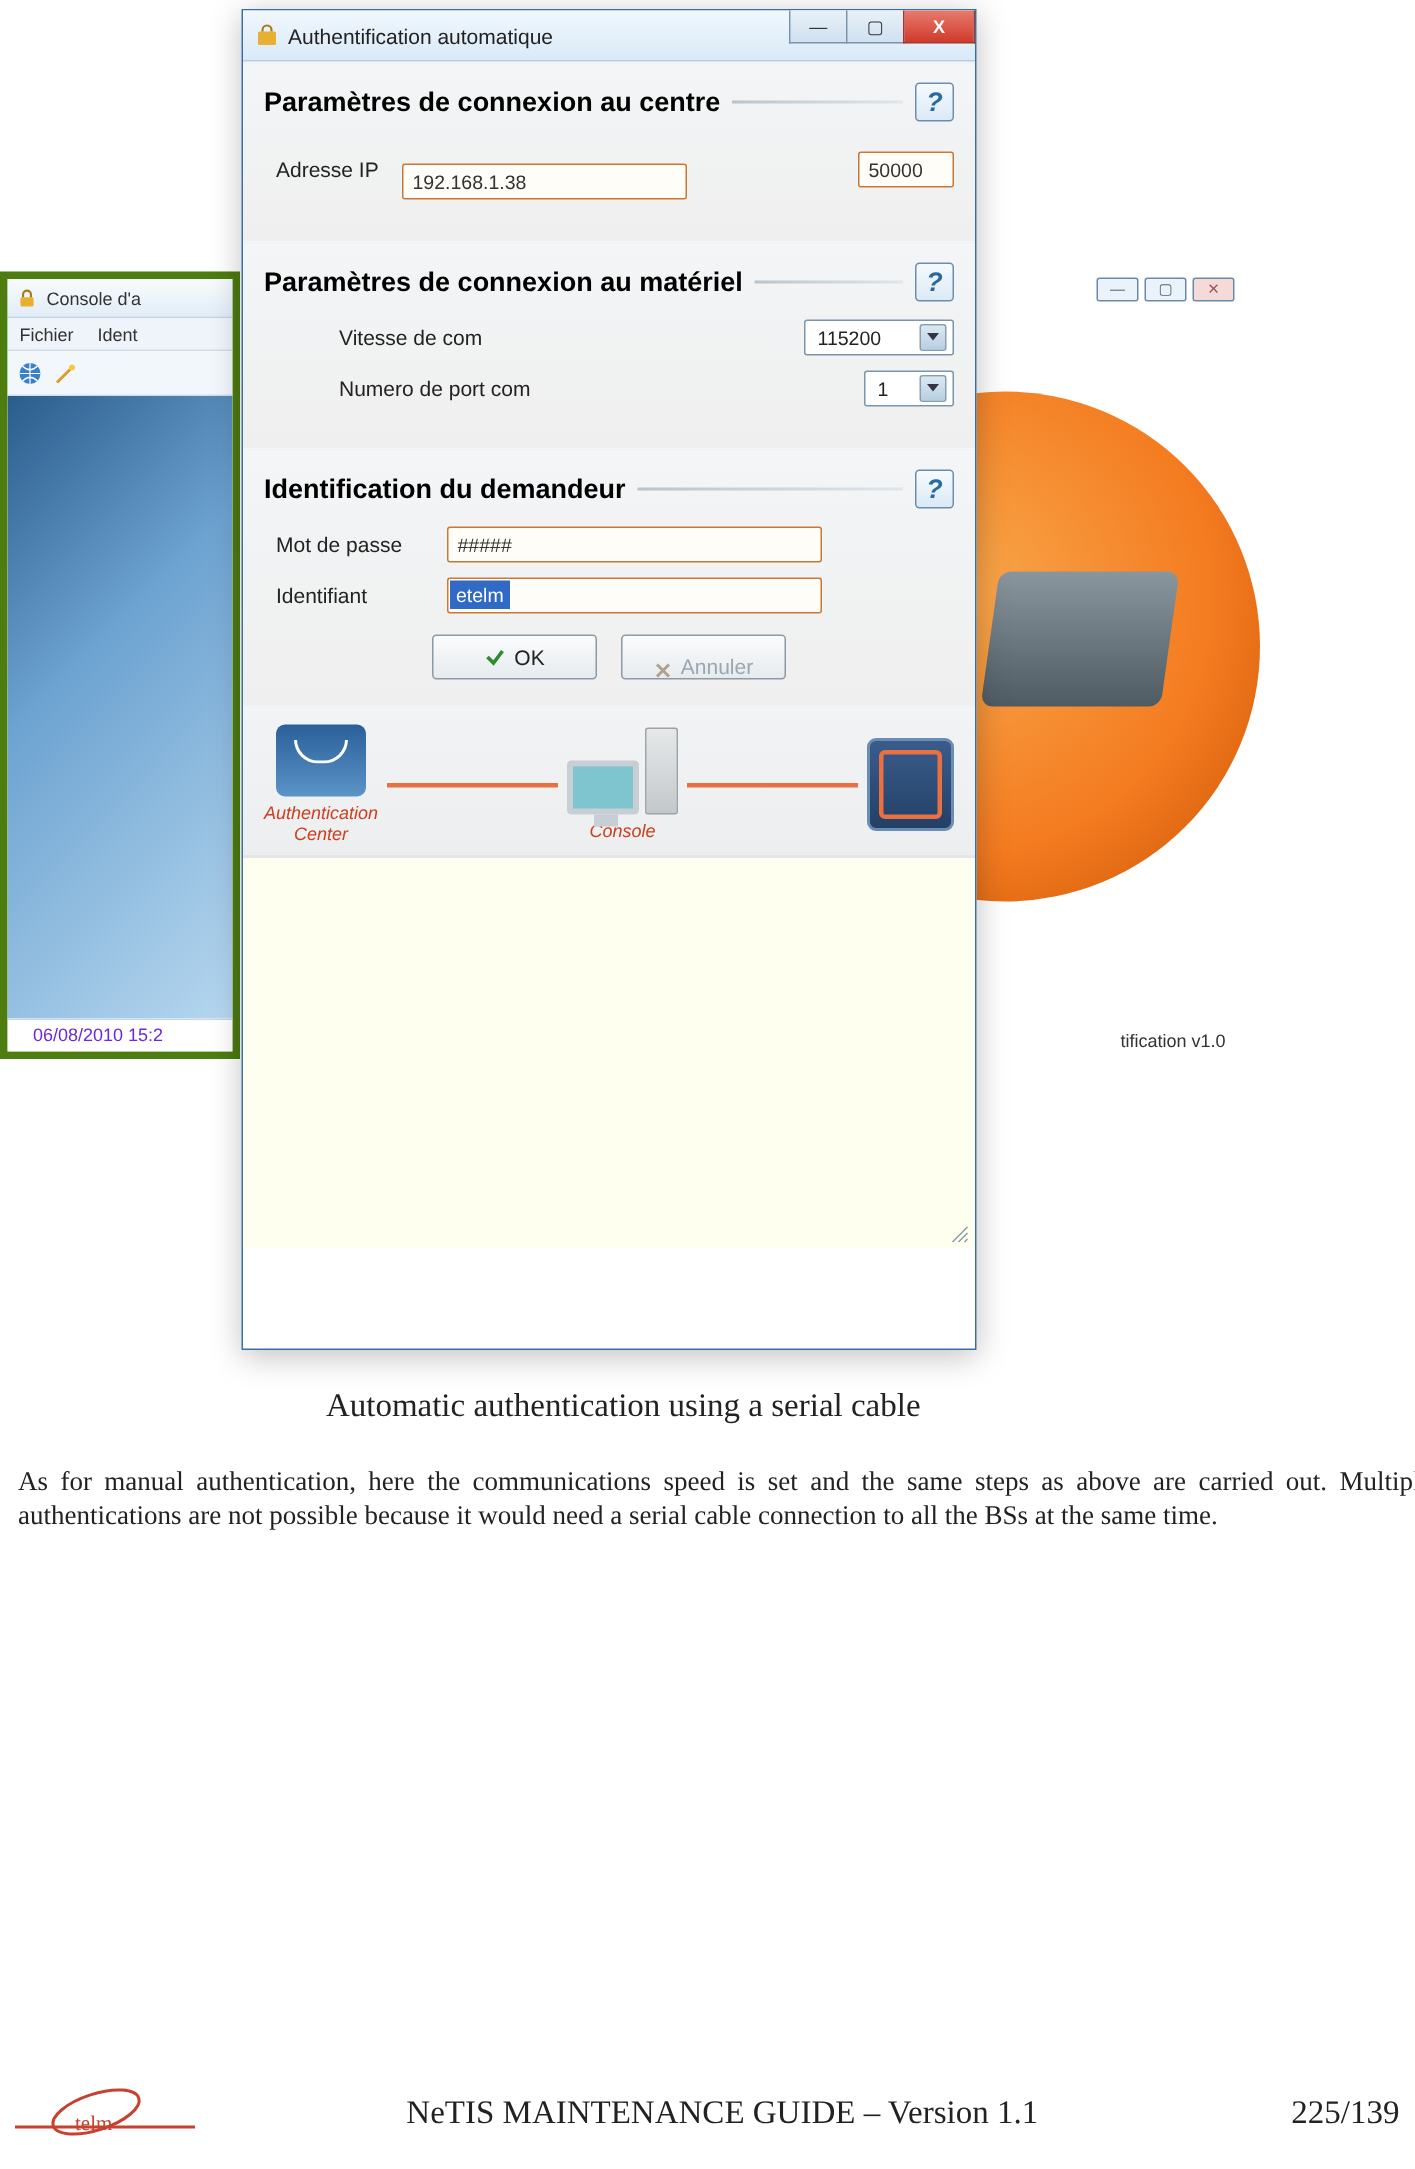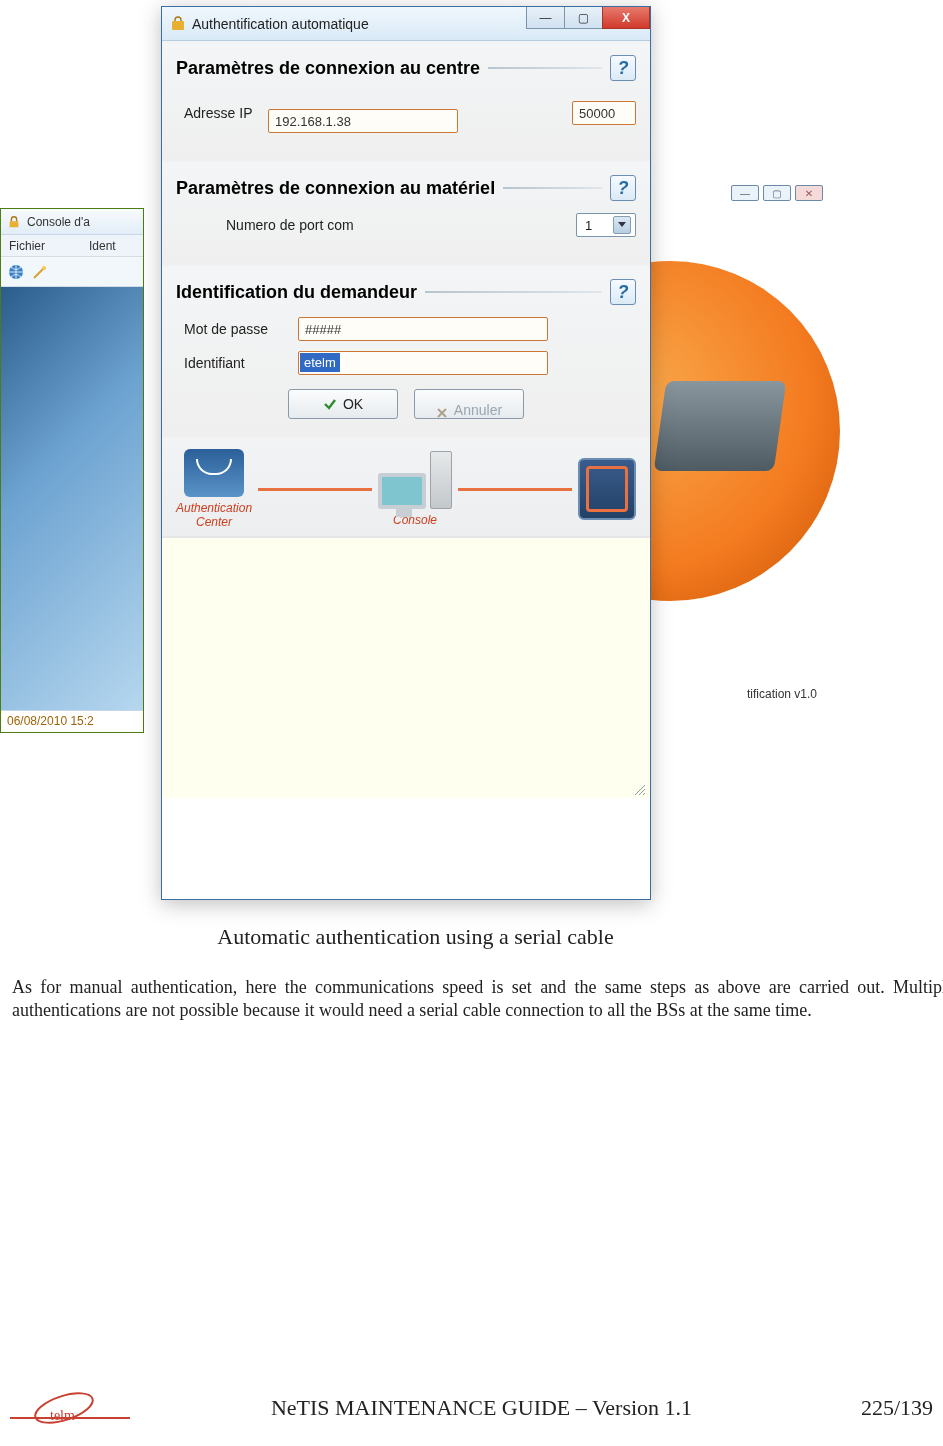--- a/index.html
+++ b/index.html
@@ -10,26 +10,25 @@
       background: #fff;
       position: relative;
       color: #222;
     }
     
     
     .console-window {
       position: absolute;
       top: 181px;
       left: 0;
-      width: 144px;
+      width: 160px;
       height: 525px;
-      border: 1px solid #4d7c0f;
+      border: 5px solid #4d7c0f;
       background: #f4f8fb;
       overflow: hidden;
-      margin-top: 27px;
     }
     .console-titlebar {
       height: 26px;
       background: linear-gradient(to bottom, #f8fbfe, #e2edf7);
       border-bottom: 1px solid #c4d6e8;
       display: flex;
       align-items: center;
       padding: 0 6px;
       font-size: 12px;
       color: #333;
@@ -40,21 +39,20 @@
       display: inline-block;
     }
     .console-menu {
       height: 22px;
       background: #eef4fa;
       border-bottom: 1px solid #d4dde6;
       display: flex;
       align-items: center;
       font-size: 12px;
       color: #333;
-      gap: 28px;
     }
     .console-menu span { padding: 0 8px; }
     .console-toolbar {
       height: 30px;
       background: #f2f7fc;
       border-bottom: 1px solid #d4dde6;
       display: flex;
       align-items: center;
       padding: 0 6px;
       gap: 6px;
@@ -68,22 +66,22 @@
       background: linear-gradient(135deg, #2a5c8c 0%, #6da3d1 40%, #b6d7ef 100%);
     }
     .console-status {
       position: absolute;
       bottom: 0;
       left: 0; right: 0;
       height: 22px;
       background: #fff;
       border-top: 1px solid #c4d6e8;
       font-size: 12px;
-      color: #a16207;
-      padding: 3px 6px;
+      color: #6d28d9;
+      padding: 3px 17px;
     }
     
     
     .console-right-peek {
       position: absolute;
       top: 181px;
       left: 650px;
       width: 293px;
       height: 525px;
       overflow: hidden;
@@ -545,20 +543,31 @@
       <input class="text-field orange ip-field" value="192.168.1.38" style="">
       <input class="text-field orange port-field" value="50000" style="">
     </div>
   </div>
 
   <div class="section section-mat">
     <div class="section-header">
       <h3>Paramètres de connexion au matériel</h3>
       <div class="rule"></div>
       <div class="help-btn">?</div>
+    </div>
+    <div class="form-row">
+      <label>Vitesse de com</label>
+      <div class="dropdown">
+        <span>115200</span>
+        <span class="chev">
+          <svg viewBox="0 0 8 6">
+              <path d="M0 0 L4 5 L8 0 Z" fill="#334"></path>
+            </svg>
+        </span>
+      </div>
     </div>
     <div class="form-row">
       <label>Numero de port com</label>
       <div class="dropdown small">
         <span>1</span>
         <span class="chev">
           <svg viewBox="0 0 8 6">
               <path d="M0 0 L4 5 L8 0 Z" fill="#334"></path>
             </svg>
         </span>

